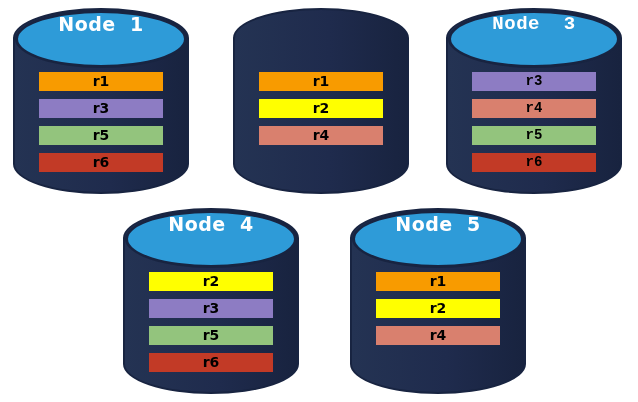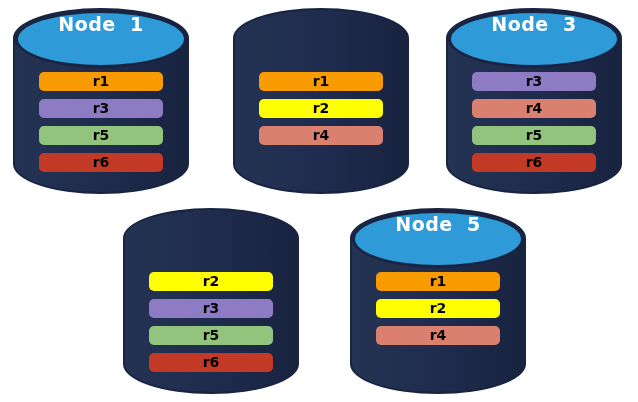--- a/index.html
+++ b/index.html
@@ -16,21 +16,21 @@
     overflow: hidden;
   }
   .cylinder {
     position: absolute;
     width: 176px;
     height: 186px;
   }
   
   .canvas .cylinder:nth-of-type(1) { left: 13px;  top: 8px; }
   .canvas .cylinder:nth-of-type(2) { left: 233px; top: 8px; }
-  .canvas .cylinder:nth-of-type(3) { left: 446px; top: 8px; }
+  .canvas .cylinder:nth-of-type(3) { left: 446px; top: 8px; font-family: Liberation Mono, monospace; }
   .canvas .cylinder:nth-of-type(4) { left: 123px; top: 208px; }
   .canvas .cylinder:nth-of-type(5) { left: 350px; top: 208px; }
 
   .cyl-body {
     position: absolute;
     inset: 0;
     background: linear-gradient(90deg,
       var(--cyl-body-light, #243353) 0%,
       var(--cyl-body, #1F2B4D) 55%,
       var(--cyl-body-dark, #18233F) 100%);
@@ -62,21 +62,21 @@
     position: absolute;
     left: 26px;
     right: 26px;
     top: 64px;
     display: flex;
     flex-direction: column;
     gap: 8px;
   }
   .bar {
     height: 19px;
-    border-radius: 5px;
+    border-radius: 0;
     display: flex;
     align-items: center;
     justify-content: center;
   }
   .bar-label {
     color: var(--bar-label, #000000);
     font-size: 14px;
     font-weight: bold;
     line-height: 19px;
   }
@@ -137,20 +137,23 @@
         <div class="bar" style="background: rgb(147, 196, 125);">
         <span class="bar-label">r5</span>
       </div>
         <div class="bar" style="background: rgb(194, 58, 38);">
         <span class="bar-label">r6</span>
       </div>
       </div>
   </div>
     <div class="cylinder">
     <div class="cyl-body"></div>
+    <div class="cyl-top">
+      <span class="node-label">Node  4</span>
+    </div>
     <div class="bars">
 
     <div class="bar" style="background: rgb(255, 255, 0);">
         <span class="bar-label">r2</span>
       </div>
         <div class="bar" style="background: rgb(141, 124, 195);">
         <span class="bar-label">r3</span>
       </div>
         <div class="bar" style="background: rgb(147, 196, 125);">
         <span class="bar-label">r5</span>

